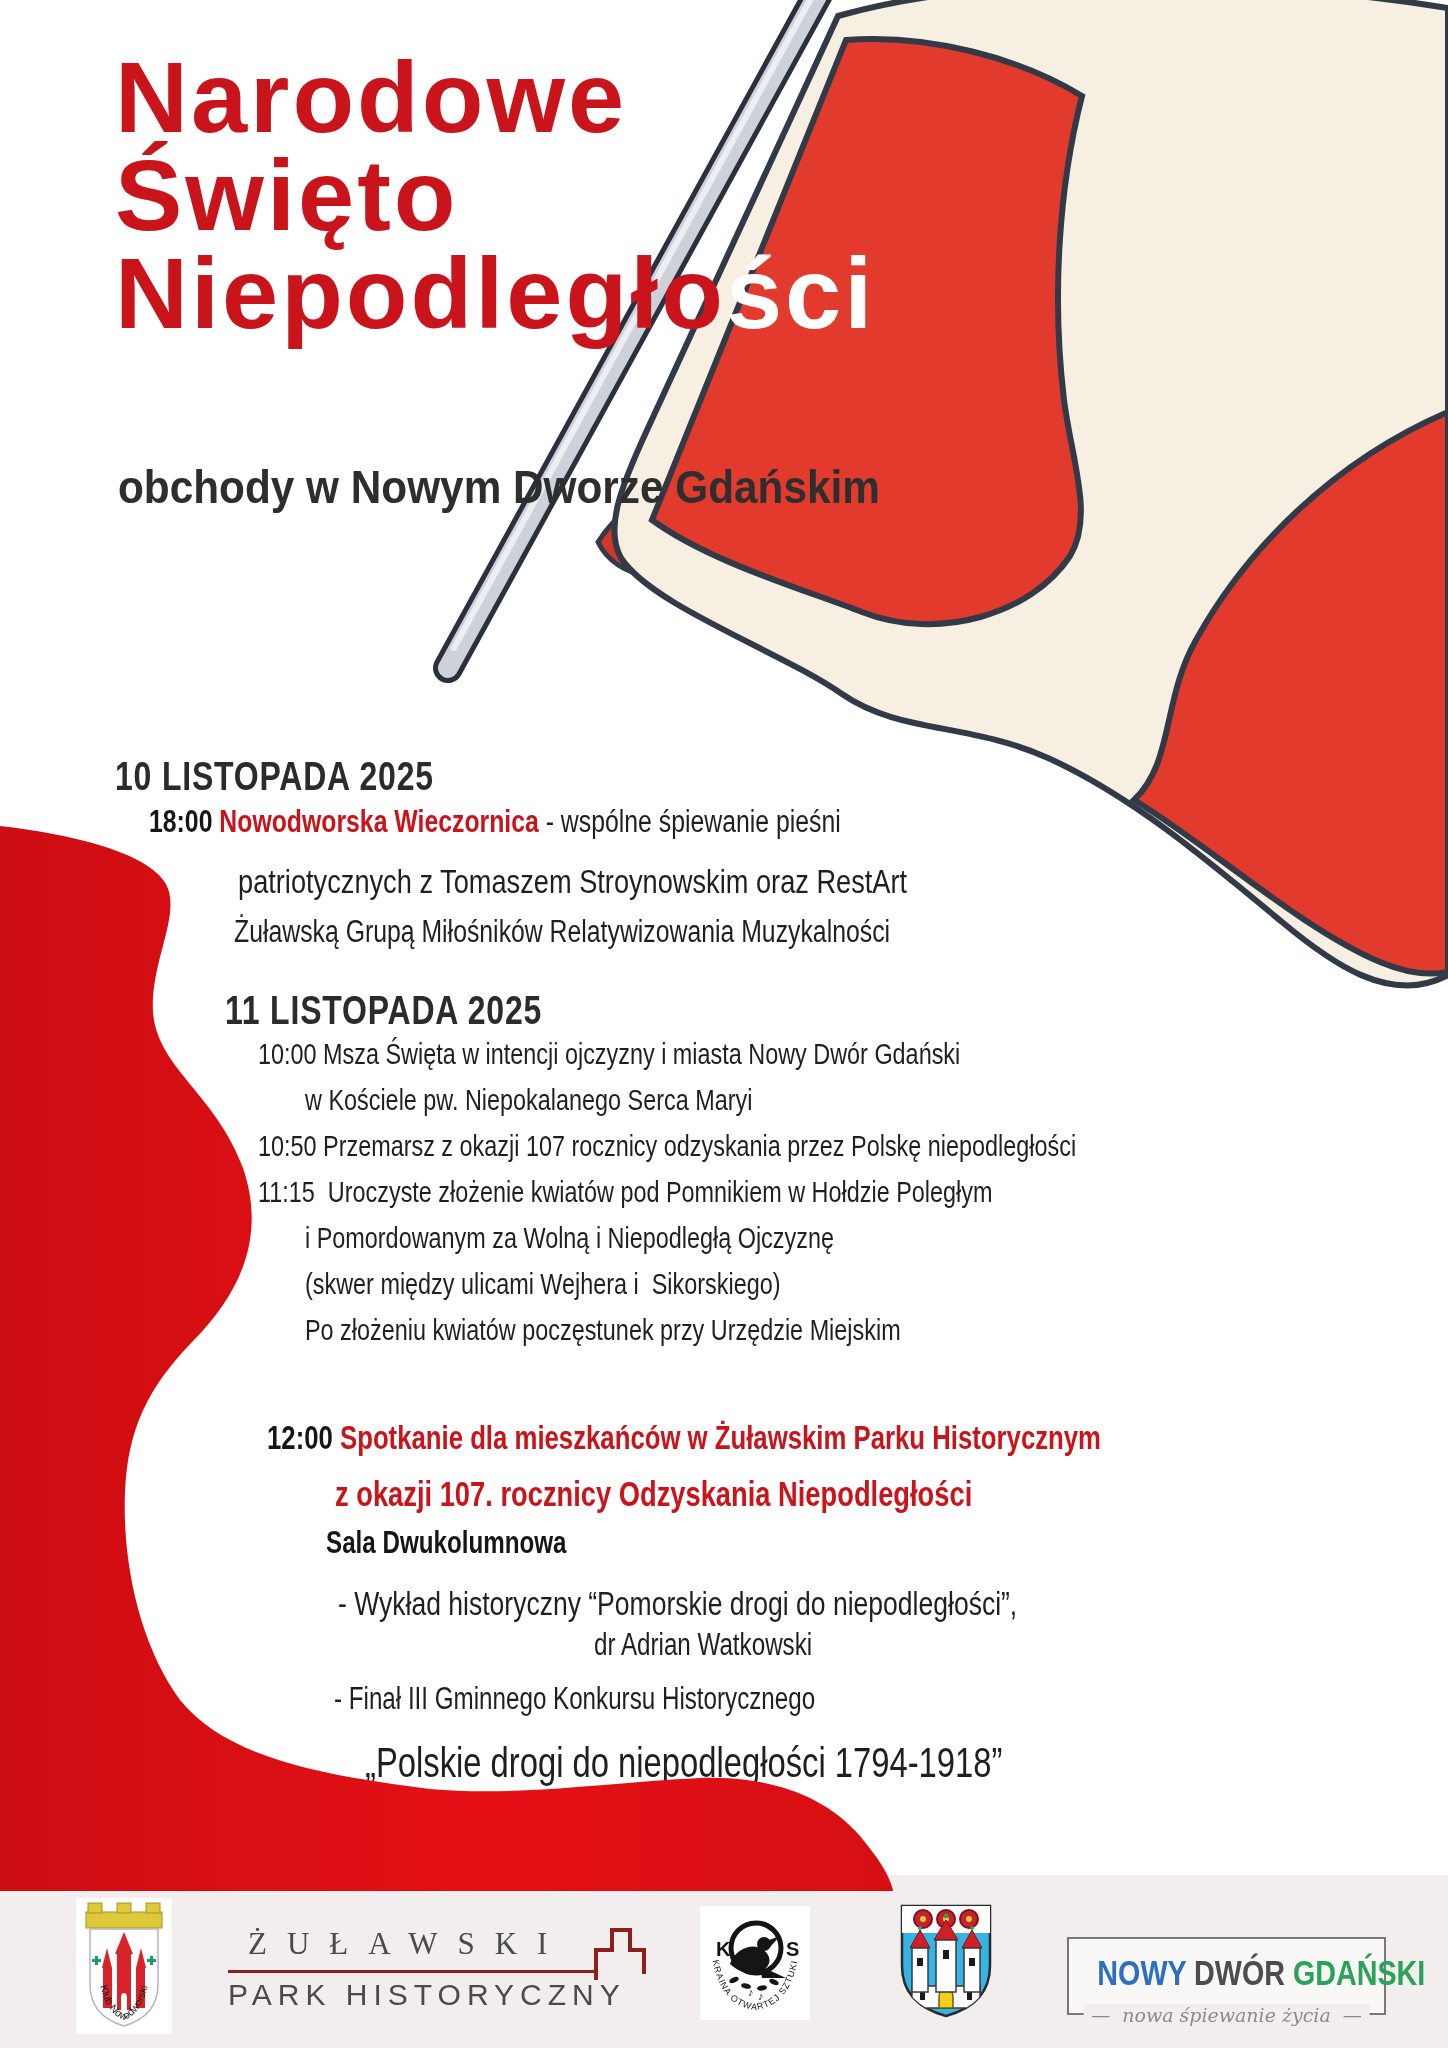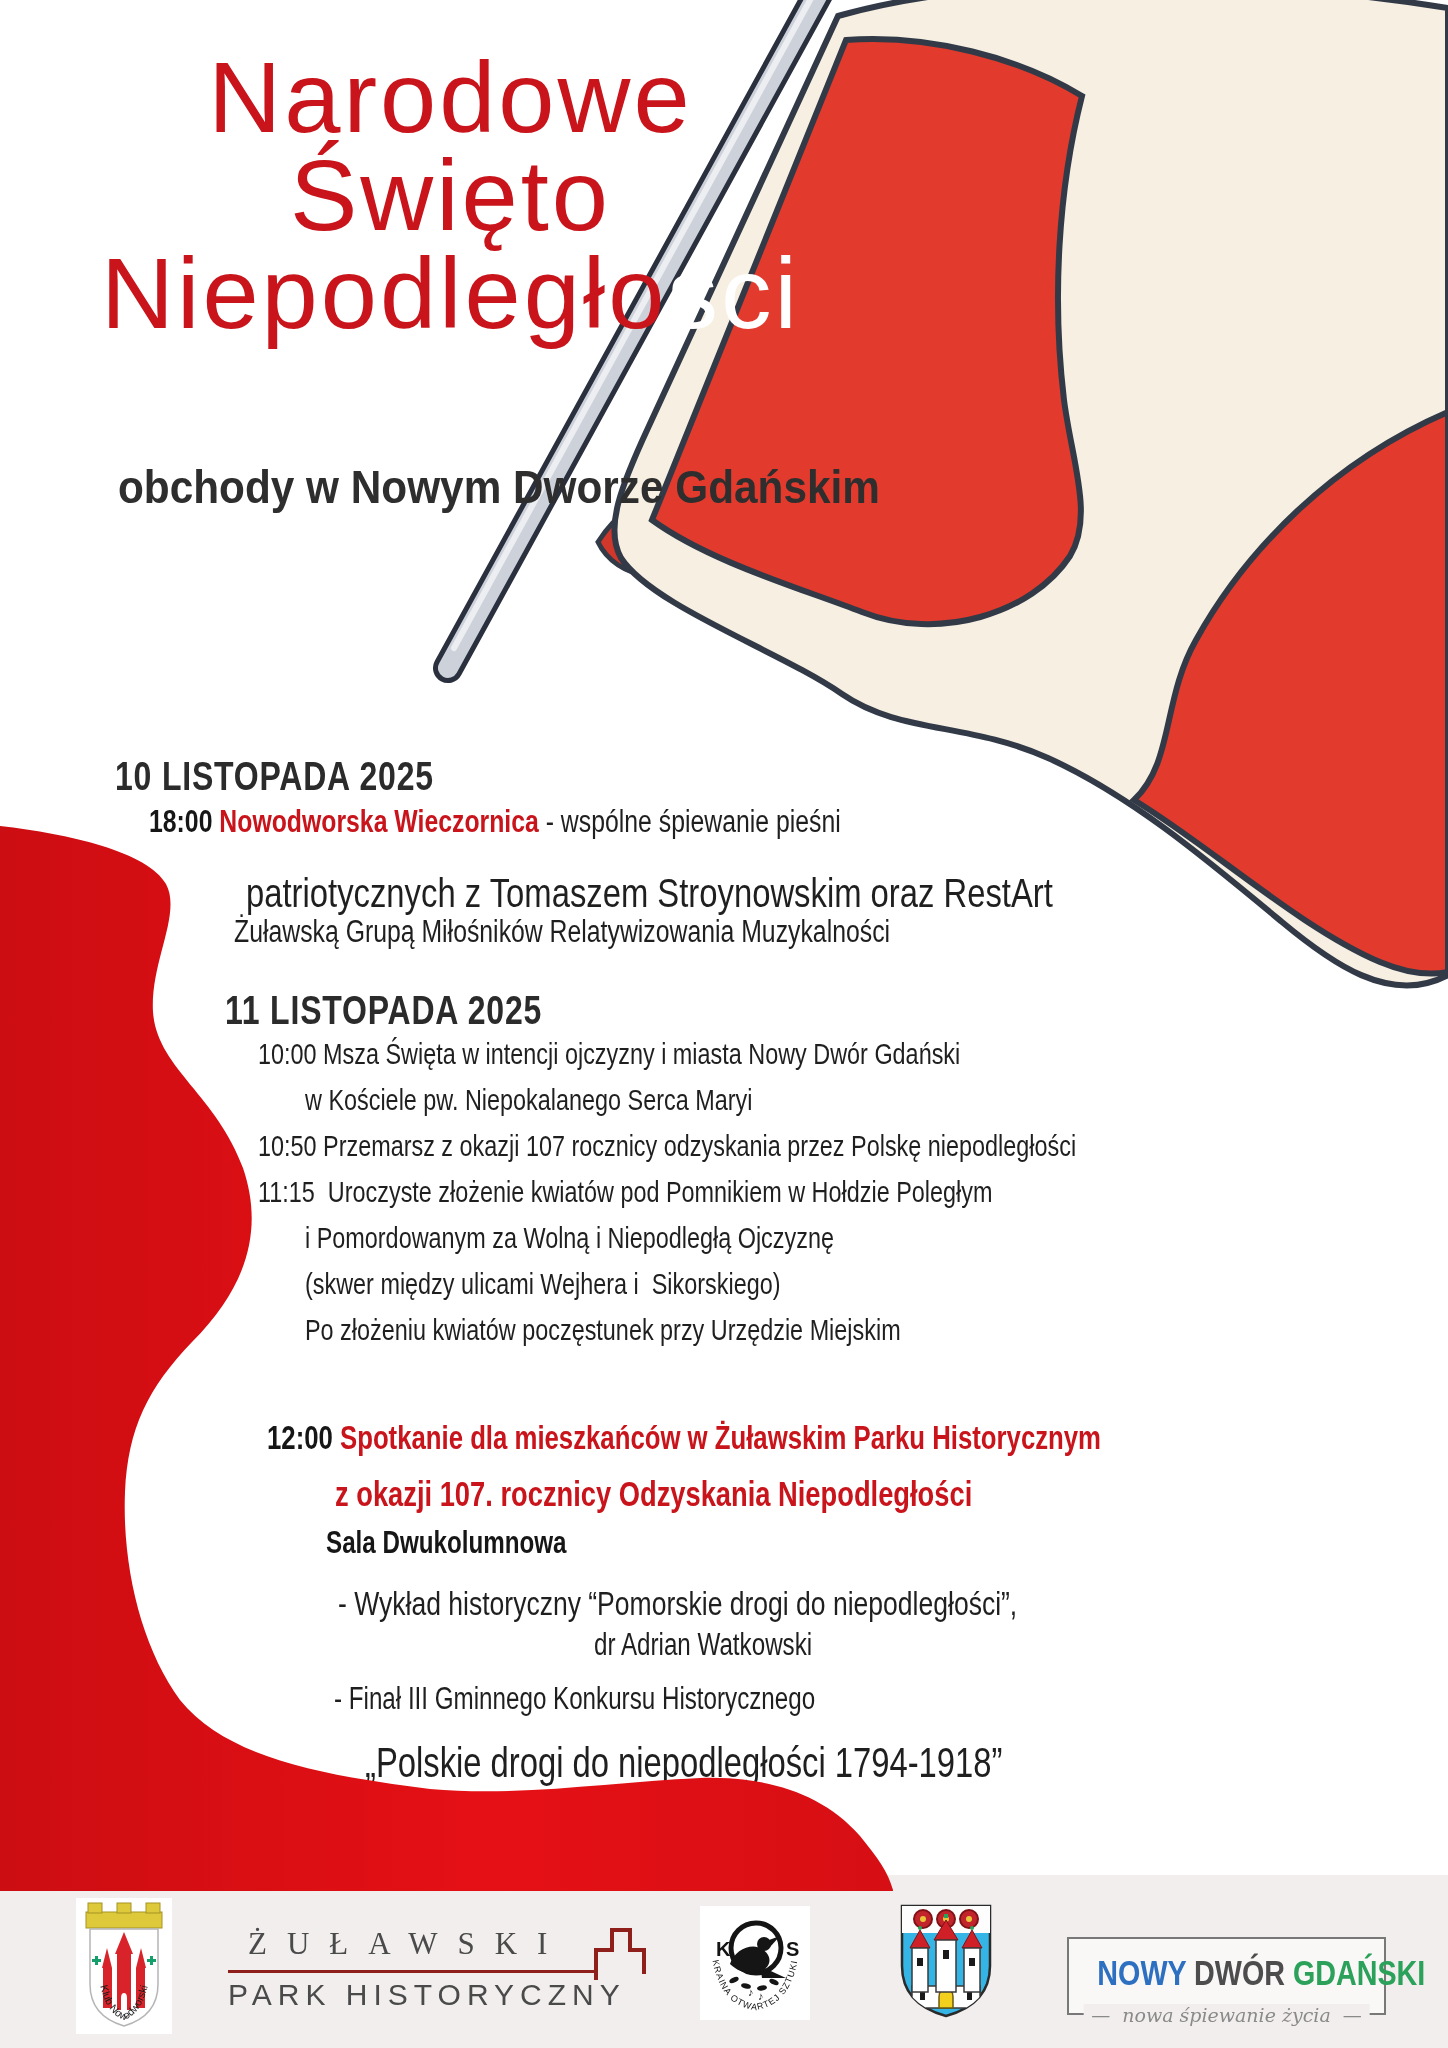--- a/index.html
+++ b/index.html
@@ -5,22 +5,22 @@
   html,body{margin:0;padding:0;background:#e8e8e8;}
   .poster{
     position:relative;width:1448px;height:2048px;background:#ffffff;
     overflow:hidden;font-family:"Liberation Sans",sans-serif;margin:0 auto;
   }
   .line{position:absolute;white-space:pre;color:#1f1f1f;}
   .cx{display:inline-block;transform-origin:0 0;white-space:pre;}
   .bold{font-weight:bold;}
   .red{color:#c8141a;}
   .dk{color:#161616;}
-  .title{position:absolute;left:101px;top:48px;color:#c8141a;font-weight:400;
-         font-size:101px;line-height:98px;letter-spacing:3px;text-align:center;}
+  .title{position:absolute;left:115px;top:48px;color:#c8141a;font-weight:700;
+         font-size:101px;line-height:98px;letter-spacing:3px;}
   .title .white{color:#ffffff;}
   .subtitle{position:absolute;left:118px;top:460px;font-size:46px;font-weight:bold;color:#2e2e2e;}
   .heading{position:absolute;font-size:40px;font-weight:bold;color:#2b2b2b;letter-spacing:1px;margin-top:44px;}
   .invite{position:absolute;left:62px;top:1806px;font-size:43px;font-weight:bold;color:#ffffff;letter-spacing:5px;z-index:6;}
   .strip{position:absolute;left:0;top:1875px;width:1448px;height:173px;background:#f2eeee;z-index:3;}
   .wave-svg{position:absolute;left:0;top:0;width:1448px;height:2048px;z-index:4;pointer-events:none;}
   .flag-svg{position:absolute;left:0;top:0;width:1448px;height:1060px;z-index:1;}
   .txt{z-index:2;}
   .logo{position:absolute;z-index:7;}
   .zph-l1{font-family:"Liberation Serif",serif;font-size:31px;color:#4a4a4a;letter-spacing:20px;white-space:pre;margin-left:20px;}
@@ -62,21 +62,21 @@
   <div class="subtitle txt">
     <span class="cx" style="transform:scaleX(.92)">obchody w Nowym Dworze Gdańskim</span>
   </div>
 
   <div class="heading txt" style="left:115px;top:710px">
     <span class="cx" style="transform:scaleX(.8)">10 LISTOPADA 2025</span>
   </div>
   <div class="line txt" style="left:115px;top:768px;font-size:31px">
     <span class="cx" style="transform:scaleX(.8)"><span class="bold dk">18:00 </span><span class="bold red">Nowodworska Wieczornica</span><span> - wspólne śpiewanie pieśni</span></span>
   </div>
-  <div class="line txt" style="left:200px;top:823px;font-size:41px">
+  <div class="line txt" style="left:200px;top:823px;font-size:34px">
     <span class="cx" style="transform:scaleX(.8)">patriotycznych z Tomaszem Stroynowskim oraz RestArt</span>
   </div>
   <div class="line txt" style="left:200px;top:878px;font-size:31px">
     <span class="cx" style="transform:scaleX(.8)">Żuławską Grupą Miłośników Relatywizowania Muzykalności</span>
   </div>
 
   <div class="heading txt" style="left:225px;top:944px">
     <span class="cx" style="transform:scaleX(.8)">11 LISTOPADA 2025</span>
   </div>
   <div class="line txt" style="left:225px;top:1003px;font-size:30px">

